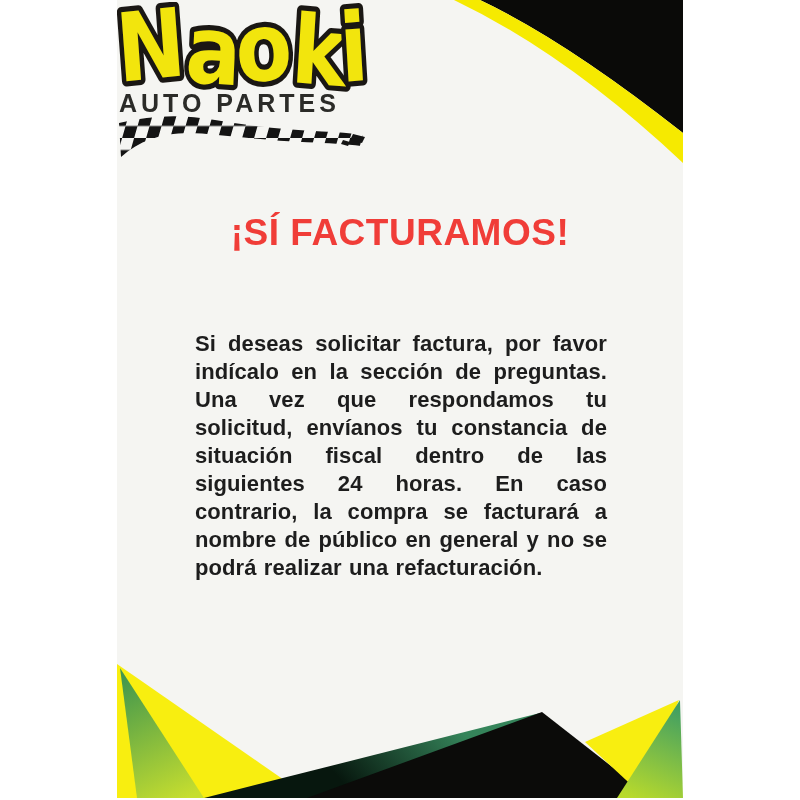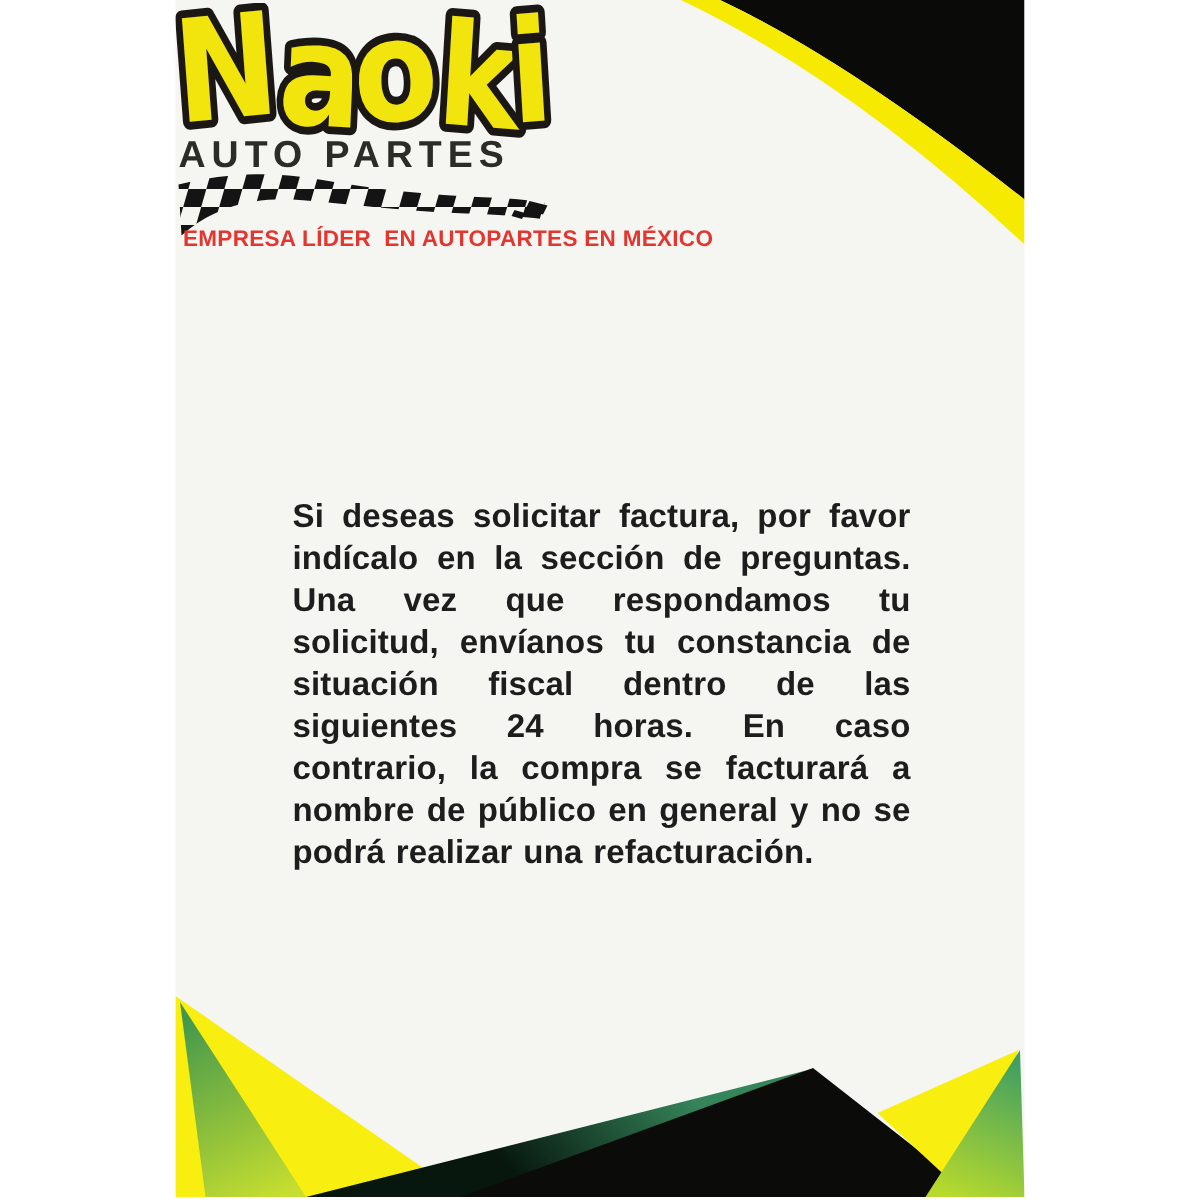--- a/index.html
+++ b/index.html
@@ -70,23 +70,23 @@
             <rect x="12" y="12" width="12" height="12" fill="#141414"></rect>
           </pattern>
         </defs>
         <path d="M2,9 C35,1 65,0 98,6 C135,12.5 170,16 205,17.5 C220,18 234,19 246,21
                  L244,32 C230,30 210,29 190,28.2 C150,26.5 115,22 85,19.5
                  C50,16.5 24,25 4,43 Z" fill="url(#chk)"></path>
         <path d="M236,20 l12,3 -3,6 -12,-3 z" fill="#141414"></path>
         <path d="M226,26 l7,2 -2,4 -7,-2 z" fill="#141414"></path>
       </svg>
 
-      <div class="brand-tagline">EMPRESA LÍDER  EN AUTOPARTES EN MÉXICO</div>
     </div>
 
+    <h1 class="headline">¡SÍ FACTURAMOS!</h1>
     <p class="body-text">Si deseas solicitar factura, por favor indícalo en la sección de preguntas. Una vez que respondamos tu solicitud, envíanos tu constancia de situación fiscal dentro de las siguientes 24 horas. En caso contrario, la compra se facturará a nombre de público en general y no se podrá realizar una refacturación.</p>
 
     <svg class="bottom-svg" viewBox="0 0 566 162" aria-hidden="true">
       <defs>
         <linearGradient id="gradFan" x1="10" y1="40" x2="70" y2="162" gradientUnits="userSpaceOnUse">
           <stop offset="0" stop-color="#42974d"></stop>
           <stop offset="1" stop-color="#c6de2f"></stop>
         </linearGradient>
         <linearGradient id="gradBand" x1="330" y1="80" x2="240" y2="162" gradientUnits="userSpaceOnUse">
           <stop offset="0" stop-color="#35845a"></stop>

